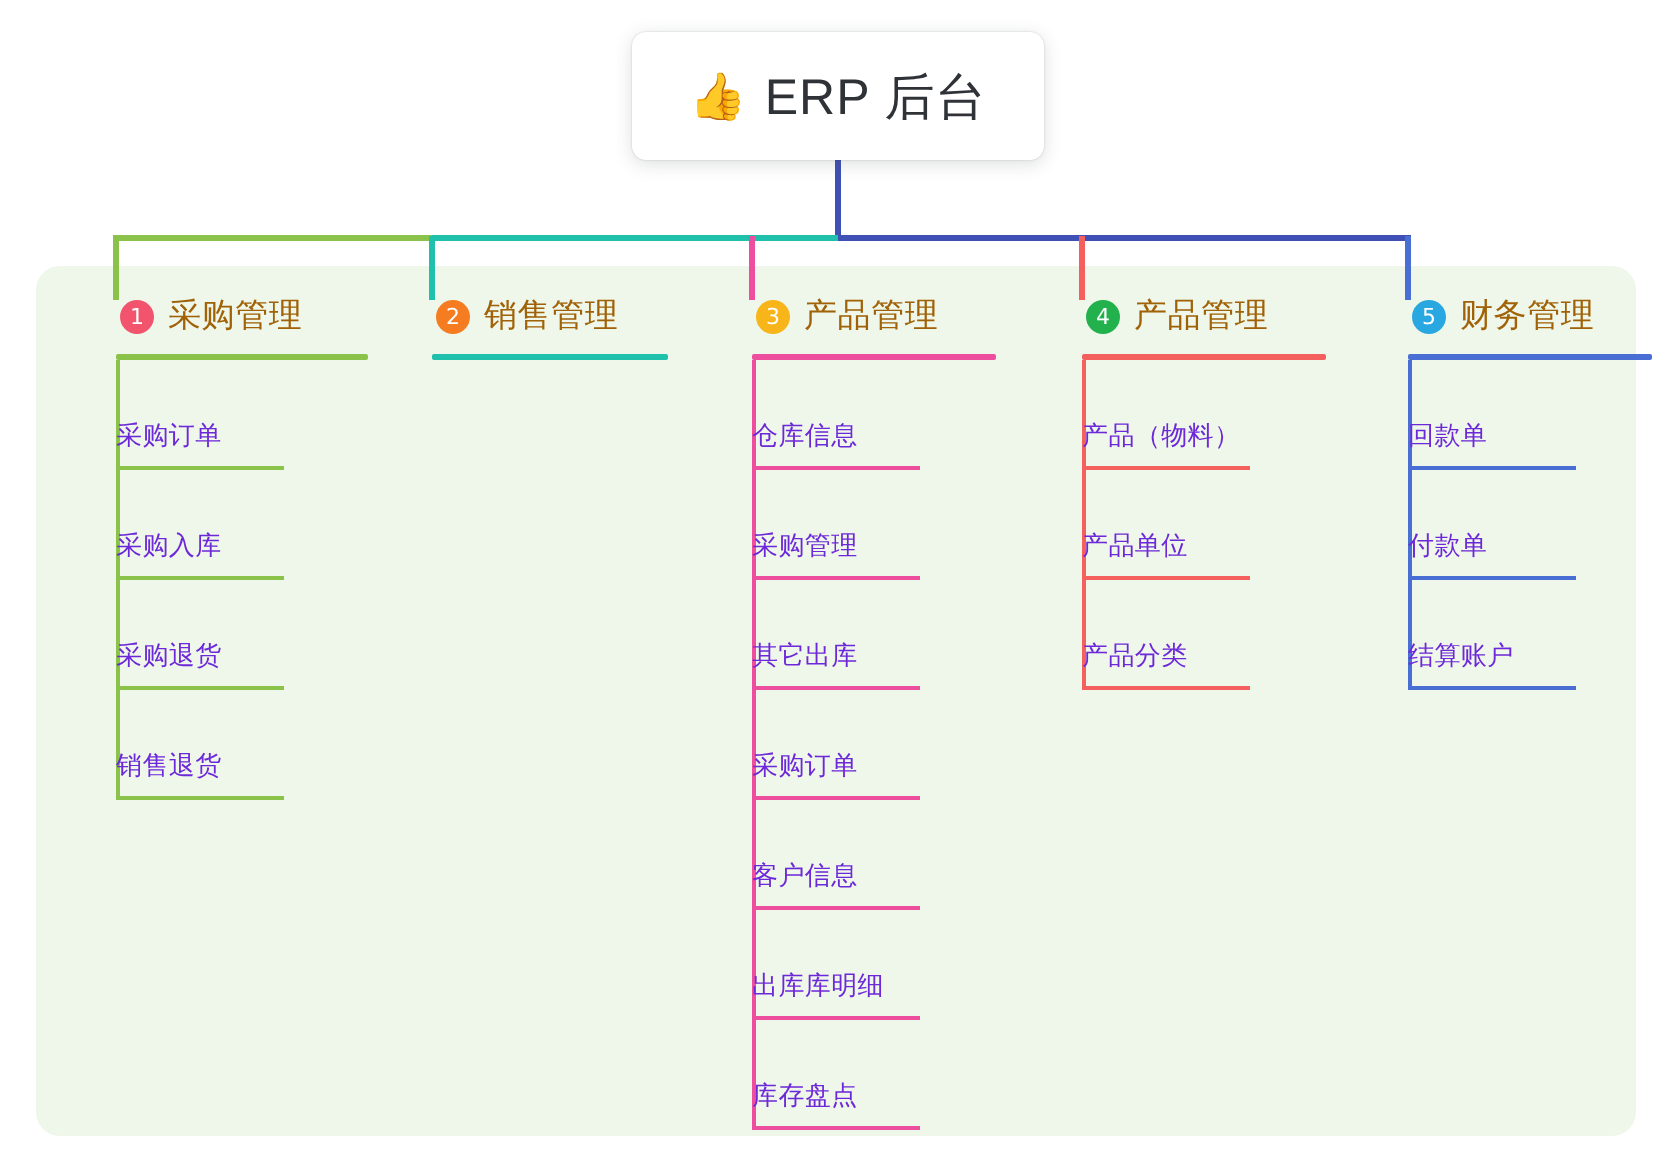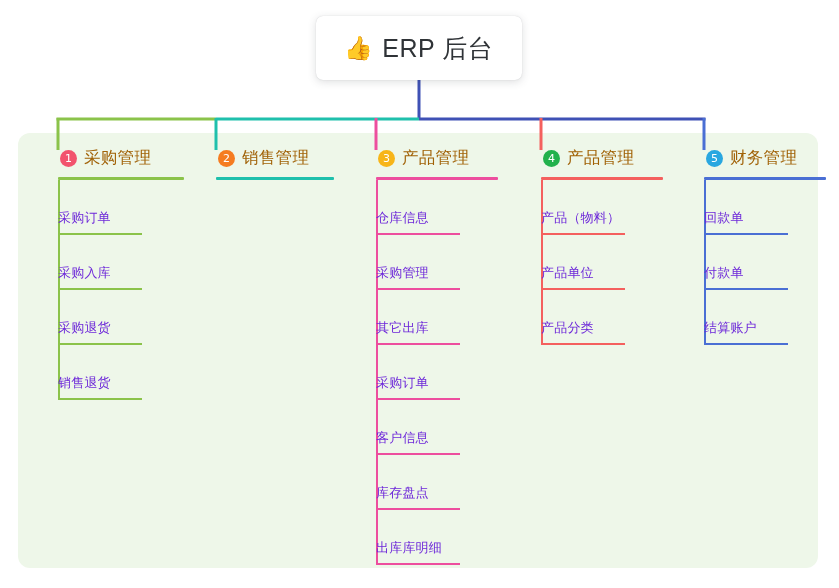--- a/index.html
+++ b/index.html
@@ -223,25 +223,25 @@
           </div>
           <div class="item">
             <div class="item-label">采购订单</div>
             <div class="item-rule" style="background: rgb(237, 78, 158);"></div>
           </div>
           <div class="item">
             <div class="item-label">客户信息</div>
             <div class="item-rule" style="background: rgb(237, 78, 158);"></div>
           </div>
           <div class="item">
+            <div class="item-label">出库库明细</div>
+            <div class="item-rule" style="background: rgb(237, 78, 158);"></div>
+          </div>
+          <div class="item">
             <div class="item-label">库存盘点</div>
-            <div class="item-rule" style="background: rgb(237, 78, 158);"></div>
-          </div>
-          <div class="item">
-            <div class="item-label">出库库明细</div>
             <div class="item-rule" style="background: rgb(237, 78, 158);"></div>
           </div>
         </div>
       </div>
       <div class="column" style="left: 521px;">
         <div class="col-head">
           <span class="badge" style="background: rgb(34, 177, 76);">4</span>
           <span class="col-title">产品管理</span>
         </div>
         <div class="col-rule" style="background: rgb(244, 96, 94); width: 122px; margin-left: 20px;"></div>

